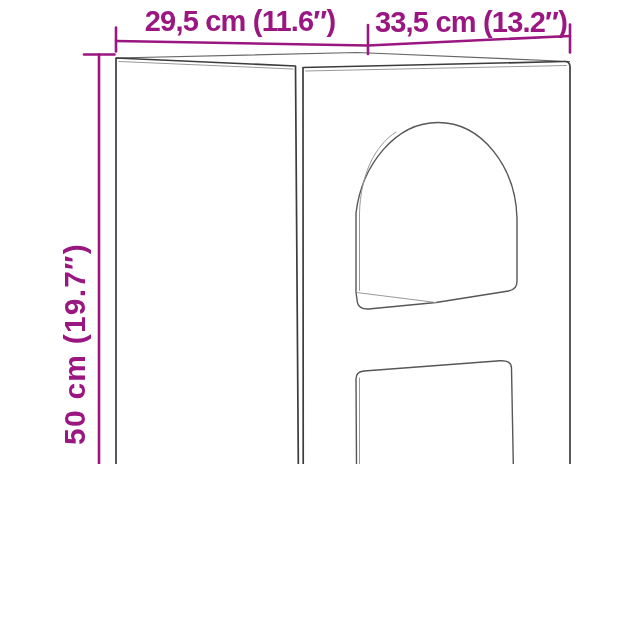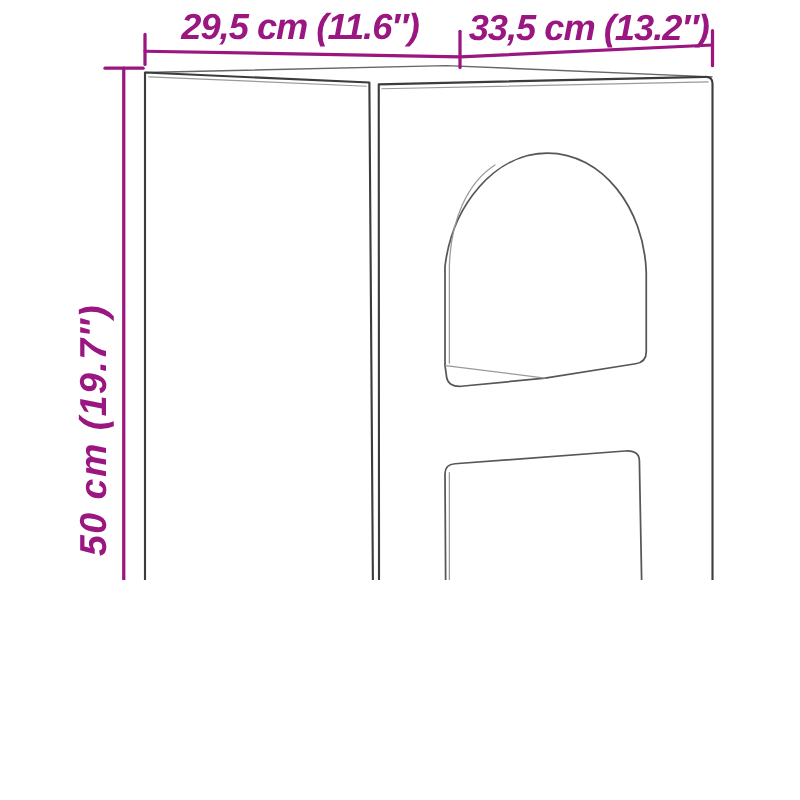--- a/index.html
+++ b/index.html
@@ -2,21 +2,20 @@
 <html><head>
 <meta charset="utf-8">
 <style>
   html,body{margin:0;padding:0;background:#fff;}
   #stage{
     position:relative;
     width:640px;height:464px;
     background:#ffffff;
     overflow:hidden;
     font-family:"Liberation Sans", sans-serif;
-    font-style:italic;
   }
   svg{position:absolute;left:0;top:0;}
   .dim-label{
     font-family:"Liberation Sans", sans-serif;
     font-weight:bold;
     font-size:29px;
     letter-spacing:-0.8px;
   }
   .dim-label-side{
     font-family:"Liberation Sans", sans-serif;

